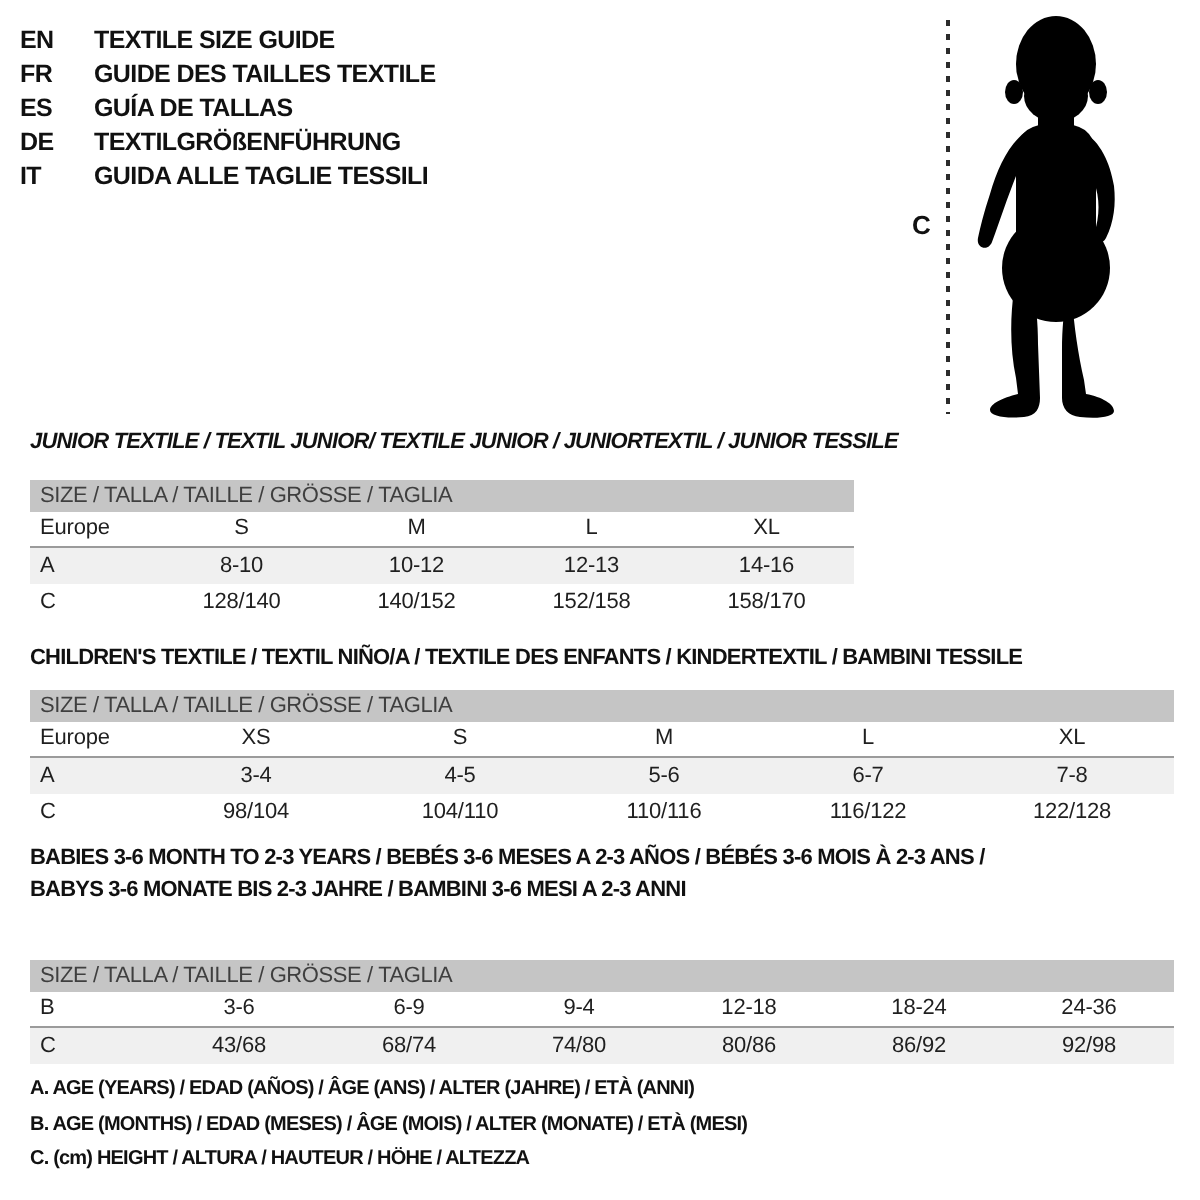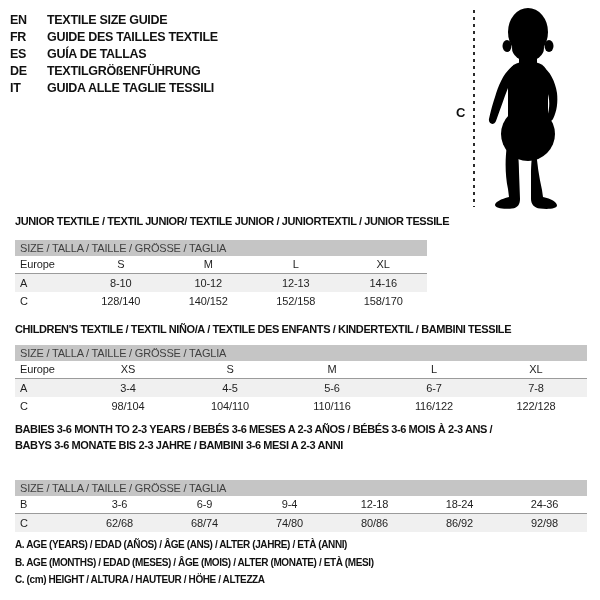--- a/index.html
+++ b/index.html
@@ -18,21 +18,21 @@
   }
   .measure-label{position:absolute;left:456px;top:105px;font-weight:bold;font-size:13px;}
   .baby-svg{position:absolute;left:481px;top:7px;}
   
   .section{position:absolute;left:15px;}
   .sec0{top:213px;width:412px;}
   .sec1{top:321px;width:572px;}
   .sec2{top:421px;width:572px;}
   .sec-title{font-weight:bold;font-size:11px;letter-spacing:-0.4px;color:#111;}
   .sec-title div{line-height:16px;white-space:nowrap;}
-  .sec0 .sec-title{margin-bottom:11px;}
+  .sec0 .sec-title{margin-bottom:11px;font-style:italic;}
   .sec1 .sec-title{margin-bottom:8px;}
   .sec2 .sec-title{margin-bottom:27px;}
   .size-bar{
     height:16px;line-height:16px;background:var(--bar-gray,#c5c5c5);
     color:#3f3f3f;font-size:11px;padding-left:5px;letter-spacing:-0.2px;
   }
   .trow{display:flex;height:18px;line-height:18px;font-size:11px;color:#1f1f1f;letter-spacing:-0.1px;}
   .trow.first{border-bottom:1px solid var(--sep-gray,#9b9b9b);height:17px;line-height:17px;}
   .trow.shaded{background:var(--row-shade,#f0f0f0);}
   .cell-label{width:62px;padding-left:5px;box-sizing:border-box;}
@@ -161,21 +161,21 @@
             <span class="cell-label">B</span>
             <span class="cell">3-6</span>
             <span class="cell">6-9</span>
             <span class="cell">9-4</span>
             <span class="cell">12-18</span>
             <span class="cell">18-24</span>
             <span class="cell">24-36</span>
           </div>
           <div class="trow shaded">
             <span class="cell-label">C</span>
-            <span class="cell">62/68</span>
+            <span class="cell">43/68</span>
             <span class="cell">68/74</span>
             <span class="cell">74/80</span>
             <span class="cell">80/86</span>
             <span class="cell">86/92</span>
             <span class="cell">92/98</span>
           </div>
         </div>
       </section>
     </div>
 

